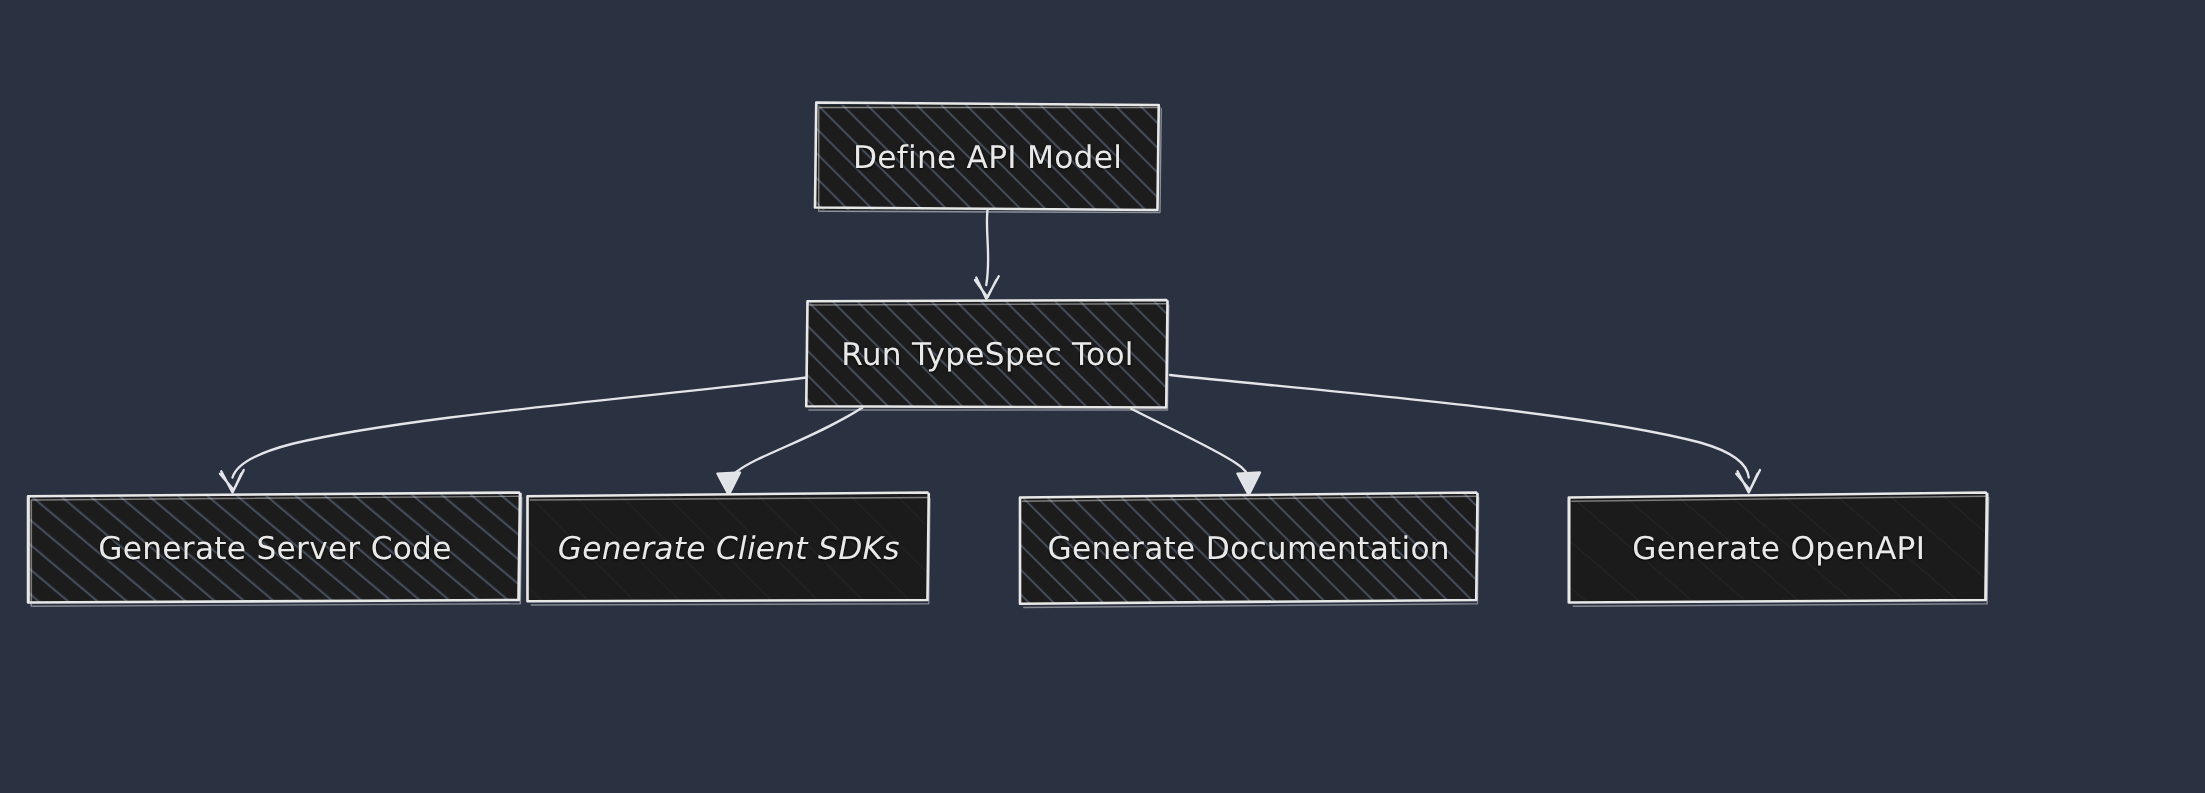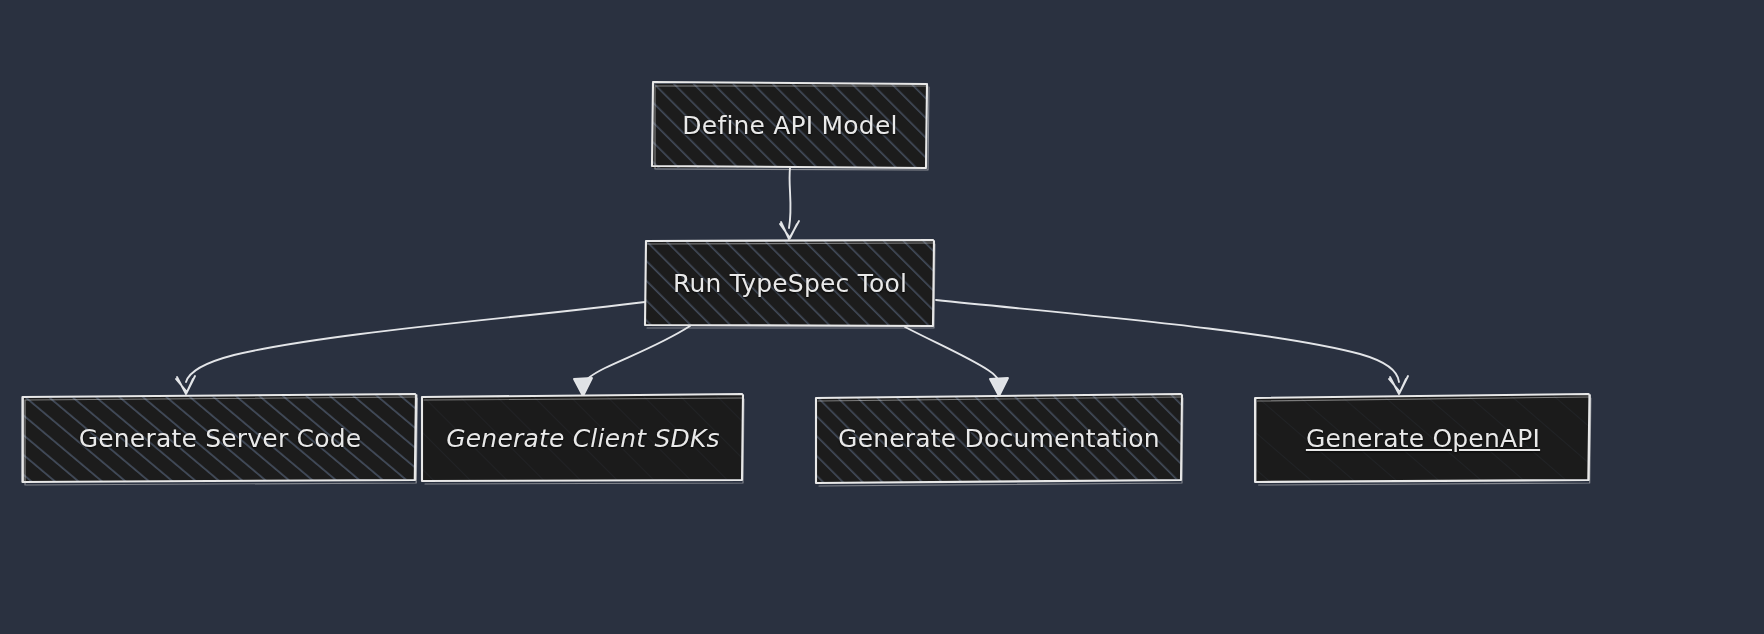--- a/index.html
+++ b/index.html
@@ -127,21 +127,21 @@
 
   <div class="node" style="left:815px; top:396px; width:368px; height:84px;">
     <svg class="node-svg" viewBox="0 0 396 112" preserveAspectRatio="none">
       <path d="M 16 16 L 380 13 L 381 97 L 14 101 Z" fill="url(#hatch)"></path>
       <path d="M 15 16 L 380 12 M 381 13 L 380 98 M 380 98 L 16 101 M 15 101 L 15 16" fill="none" stroke="#e8e8e8" stroke-width="2.1" stroke-linecap="round"></path>
       <path d="M 17 19 L 381 15 M 382 16 L 381 101 M 381 101 L 18 104" fill="none" stroke="#dcdcdc" stroke-width="1.1" stroke-linecap="round" opacity="0.5"></path>
     </svg>
     <span class="node-label">Generate Documentation</span>
   </div>
 
-  <div class="node" style="left:1253px; top:396px; width:340px; height:84px;text-decoration:underline;">
+  <div class="node" style="left:1253px; top:396px; width:340px; height:84px;">
     <svg class="node-svg" viewBox="0 0 318 112" preserveAspectRatio="none">
       <path d="M 15 16 L 302 13 L 303 97 L 14 100 Z" fill="url(#hatch-faint)"></path>
       <path d="M 14 16 L 302 12 M 303 13 L 302 98 M 302 98 L 15 100 M 14 100 L 14 16" fill="none" stroke="#e8e8e8" stroke-width="2.1" stroke-linecap="round"></path>
       <path d="M 16 19 L 303 15 M 304 16 L 303 101 M 303 101 L 17 103" fill="none" stroke="#dcdcdc" stroke-width="1.1" stroke-linecap="round" opacity="0.5"></path>
     </svg>
     <span class="node-label">Generate OpenAPI</span>
   </div>
 
 </div>
 

